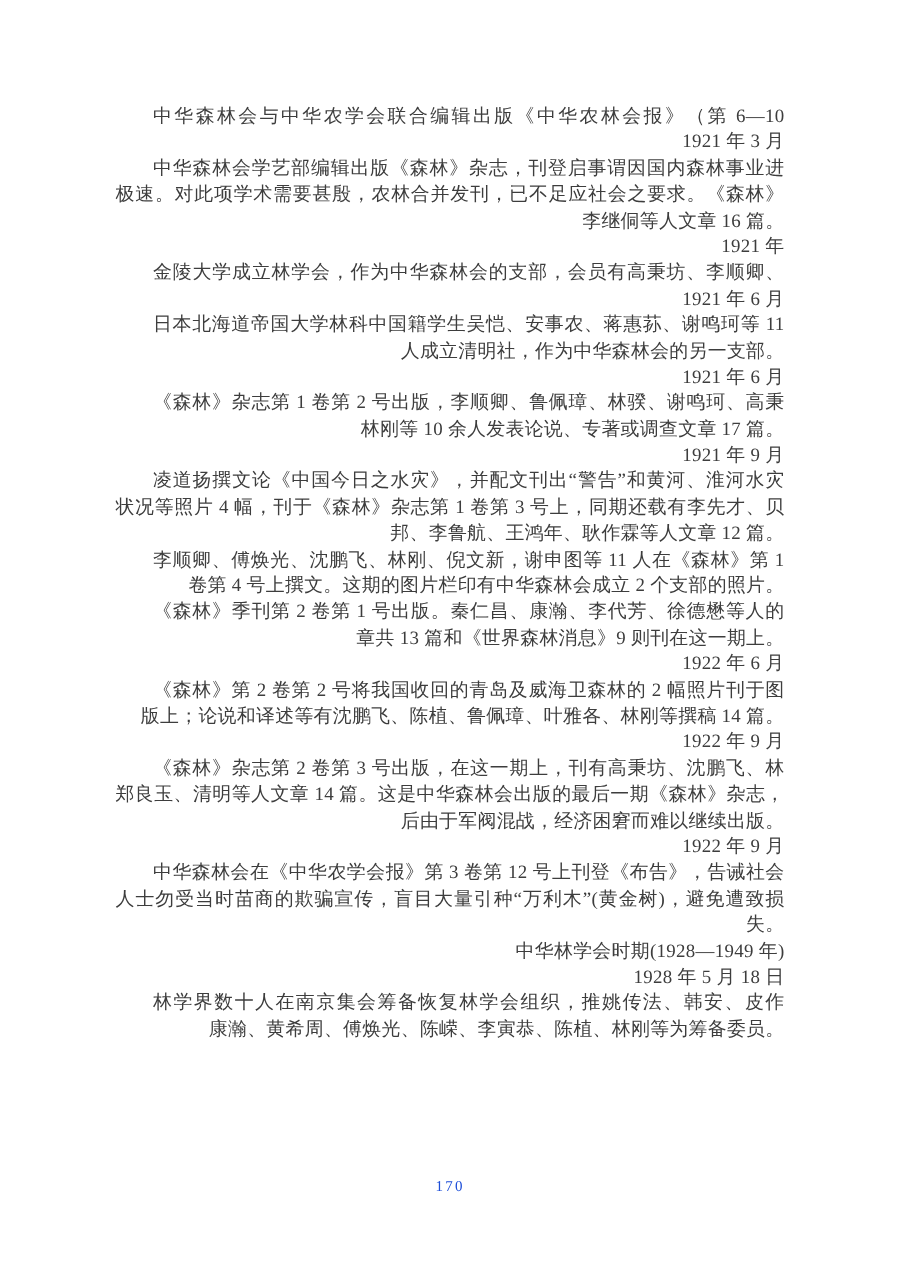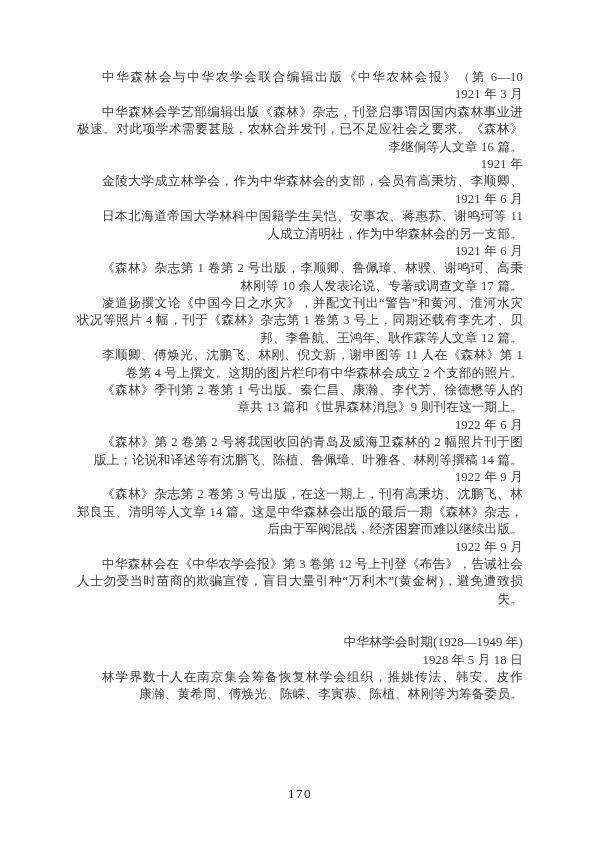--- a/index.html
+++ b/index.html
@@ -26,49 +26,50 @@
   .line {
     height: 17.4px;
     text-align: right;
     overflow: hidden;
   }
   .line.indent { padding-left: 25px; }
   .line.justify {
     text-align: justify;
     text-align-last: justify;
   }
-  .line.gap-before { margin-top: 26px; }
+  .line.gap-before { }
   .footer {
     position: absolute;
     left: 0; top: 786px;
     width: 100%;
     text-align: center;
-    font-size: 13px;
+    font-size: 10px;
     letter-spacing: 1.5px;
-    color: #0f172a;
+    color: #1d4ed8;
   }
 </style>
 </head>
 <body>
 
 <div class="page">
   <div class="text-block" id="text-block">
       <div class="line indent justify">中华森林会与中华农学会联合编辑出版《中华农林会报》（第 6—10 集）。</div>
       <div class="line">1921 年 3 月</div>
       <div class="line indent justify">中华森林会学艺部编辑出版《森林》杂志，刊登启事谓因国内森林事业进步</div>
       <div class="line justify">极速。对此项学术需要甚殷，农林合并发刊，已不足应社会之要求。《森林》杂</div>
       <div class="line">李继侗等人文章 16 篇。</div>
       <div class="line indent">1921 年</div>
       <div class="line indent justify">金陵大学成立林学会，作为中华森林会的支部，会员有高秉坊、李顺卿、李</div>
       <div class="line indent">1921 年 6 月</div>
       <div class="line indent justify">日本北海道帝国大学林科中国籍学生吴恺、安事农、蒋惠荪、谢鸣珂等 11</div>
       <div class="line">人成立清明社，作为中华森林会的另一支部。</div>
       <div class="line indent">1921 年 6 月</div>
       <div class="line indent justify">《森林》杂志第 1 卷第 2 号出版，李顺卿、鲁佩璋、林骙、谢鸣珂、高秉坊、</div>
       <div class="line">林刚等 10 余人发表论说、专著或调查文章 17 篇。</div>
+      <div class="line indent">1921 年 9 月</div>
       <div class="line indent justify">凌道扬撰文论《中国今日之水灾》，并配文刊出“警告”和黄河、淮河水灾</div>
       <div class="line justify">状况等照片 4 幅，刊于《森林》杂志第 1 卷第 3 号上，同期还载有李先才、贝仕</div>
       <div class="line">邦、李鲁航、王鸿年、耿作霖等人文章 12 篇。</div>
       <div class="line indent justify">李顺卿、傅焕光、沈鹏飞、林刚、倪文新，谢申图等 11 人在《森林》第 1</div>
       <div class="line">卷第 4 号上撰文。这期的图片栏印有中华森林会成立 2 个支部的照片。</div>
       <div class="line indent justify">《森林》季刊第 2 卷第 1 号出版。秦仁昌、康瀚、李代芳、徐德懋等人的文</div>
       <div class="line">章共 13 篇和《世界森林消息》9 则刊在这一期上。</div>
       <div class="line indent">1922 年 6 月</div>
       <div class="line indent justify">《森林》第 2 卷第 2 号将我国收回的青岛及威海卫森林的 2 幅照片刊于图片</div>
       <div class="line">版上；论说和译述等有沈鹏飞、陈植、鲁佩璋、叶雅各、林刚等撰稿 14 篇。</div>

